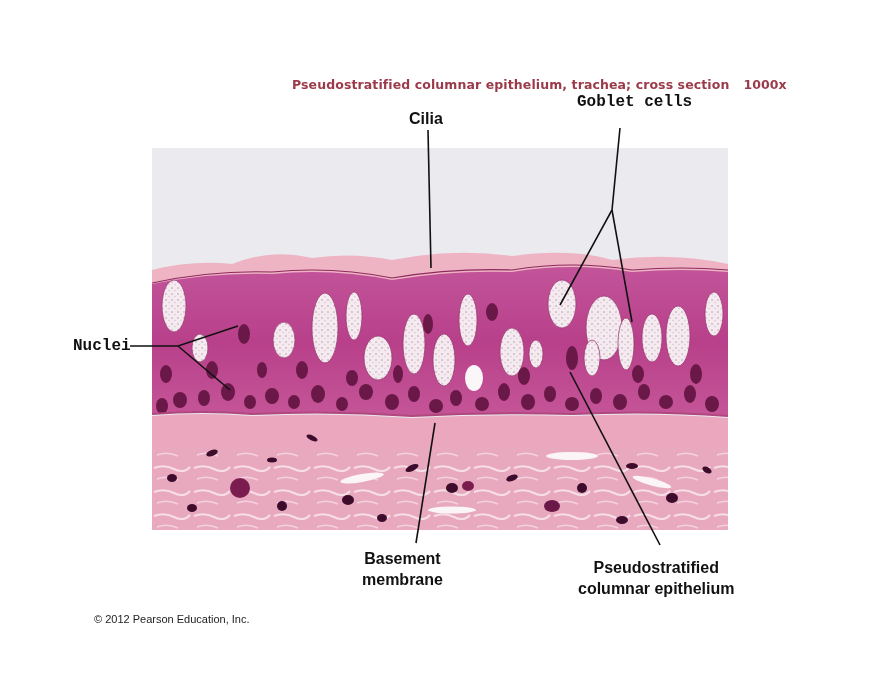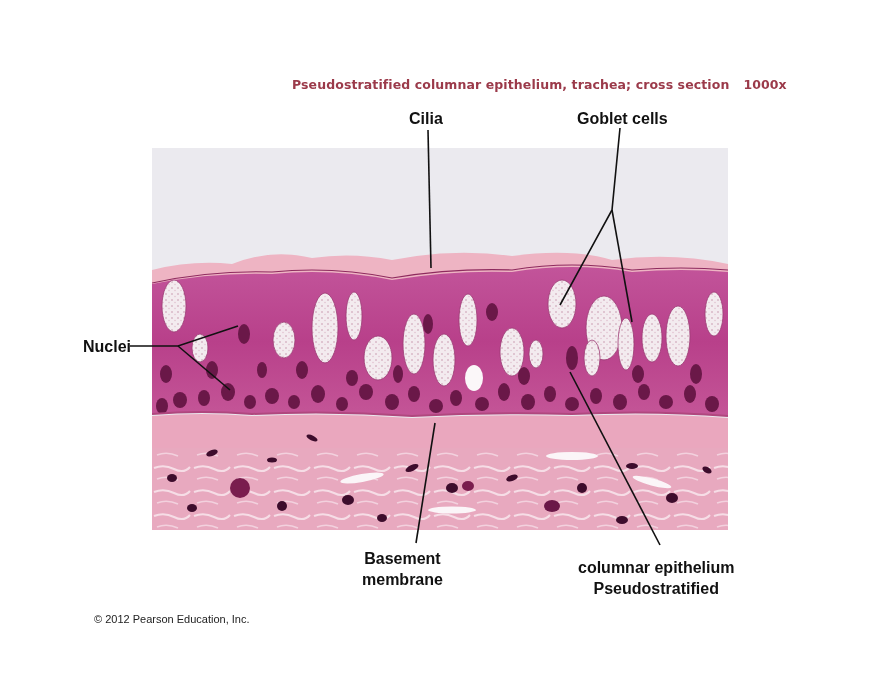--- a/index.html
+++ b/index.html
@@ -160,25 +160,25 @@
       <polyline points="620,128 612,210 560,305"></polyline>
       <line x1="612" y1="210" x2="632" y2="322"></line>
       <polyline points="130,346 178,346 238,326"></polyline>
       <line x1="178" y1="346" x2="230" y2="390"></line>
       <line x1="435" y1="423" x2="416" y2="543"></line>
       <line x1="570" y1="372" x2="660" y2="545"></line>
     </g>
   </svg>
 
   <div class="label" style="left:409px; top:108px;">Cilia</div>
-  <div class="label" style="left:577px; top:108px;">Goblet cells</div>
-  <div class="label" style="left:83px; top:336px;">Nuclei</div>
+  <div class="label" style="left:577px; top:92px;font-family:Liberation Mono, monospace;">Goblet cells</div>
+  <div class="label" style="left:73px; top:336px;font-family:Liberation Mono, monospace;">Nuclei</div>
   <div class="label" style="left:362px; top:548px;">
     <div>Basement</div>
     <div>membrane</div>
   </div>
   <div class="label" style="left:578px; top:557px;">
+    <div>Pseudostratified</div>
     <div>columnar epithelium</div>
-    <div>Pseudostratified</div>
   </div>
 
   <div class="copyright">© 2012 Pearson Education, Inc.</div>
 </div>
 
 </body></html>

